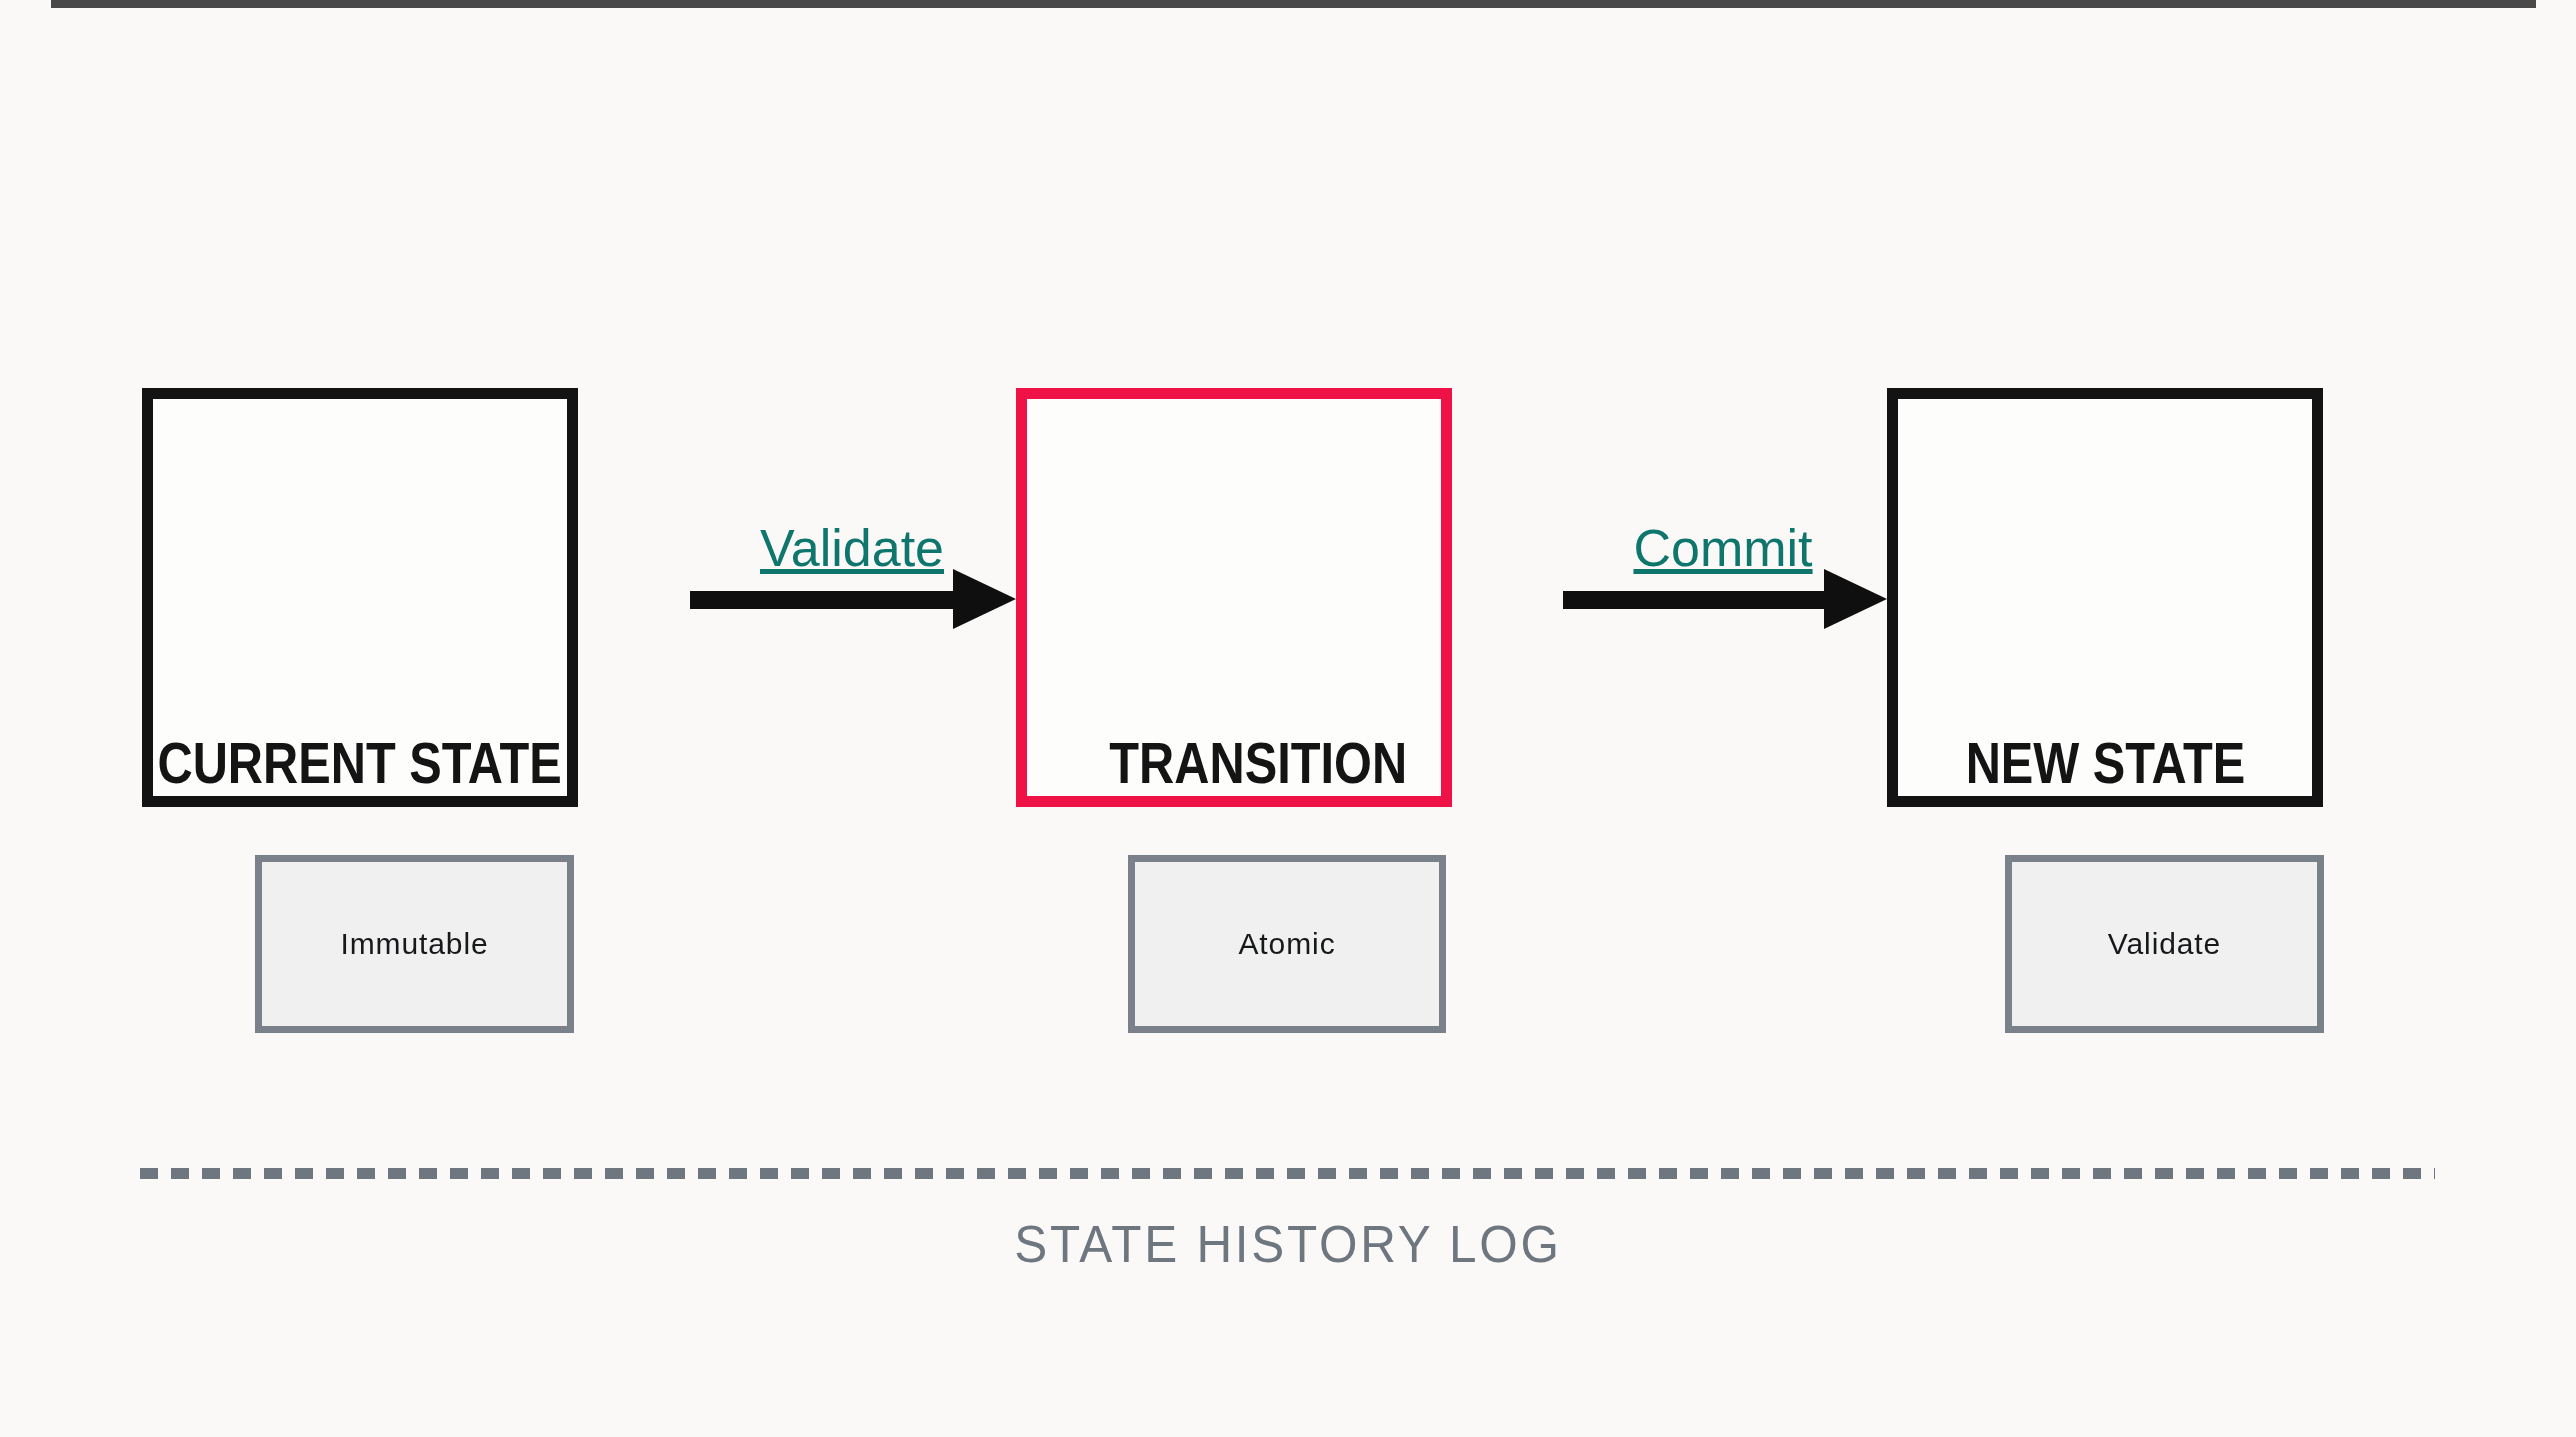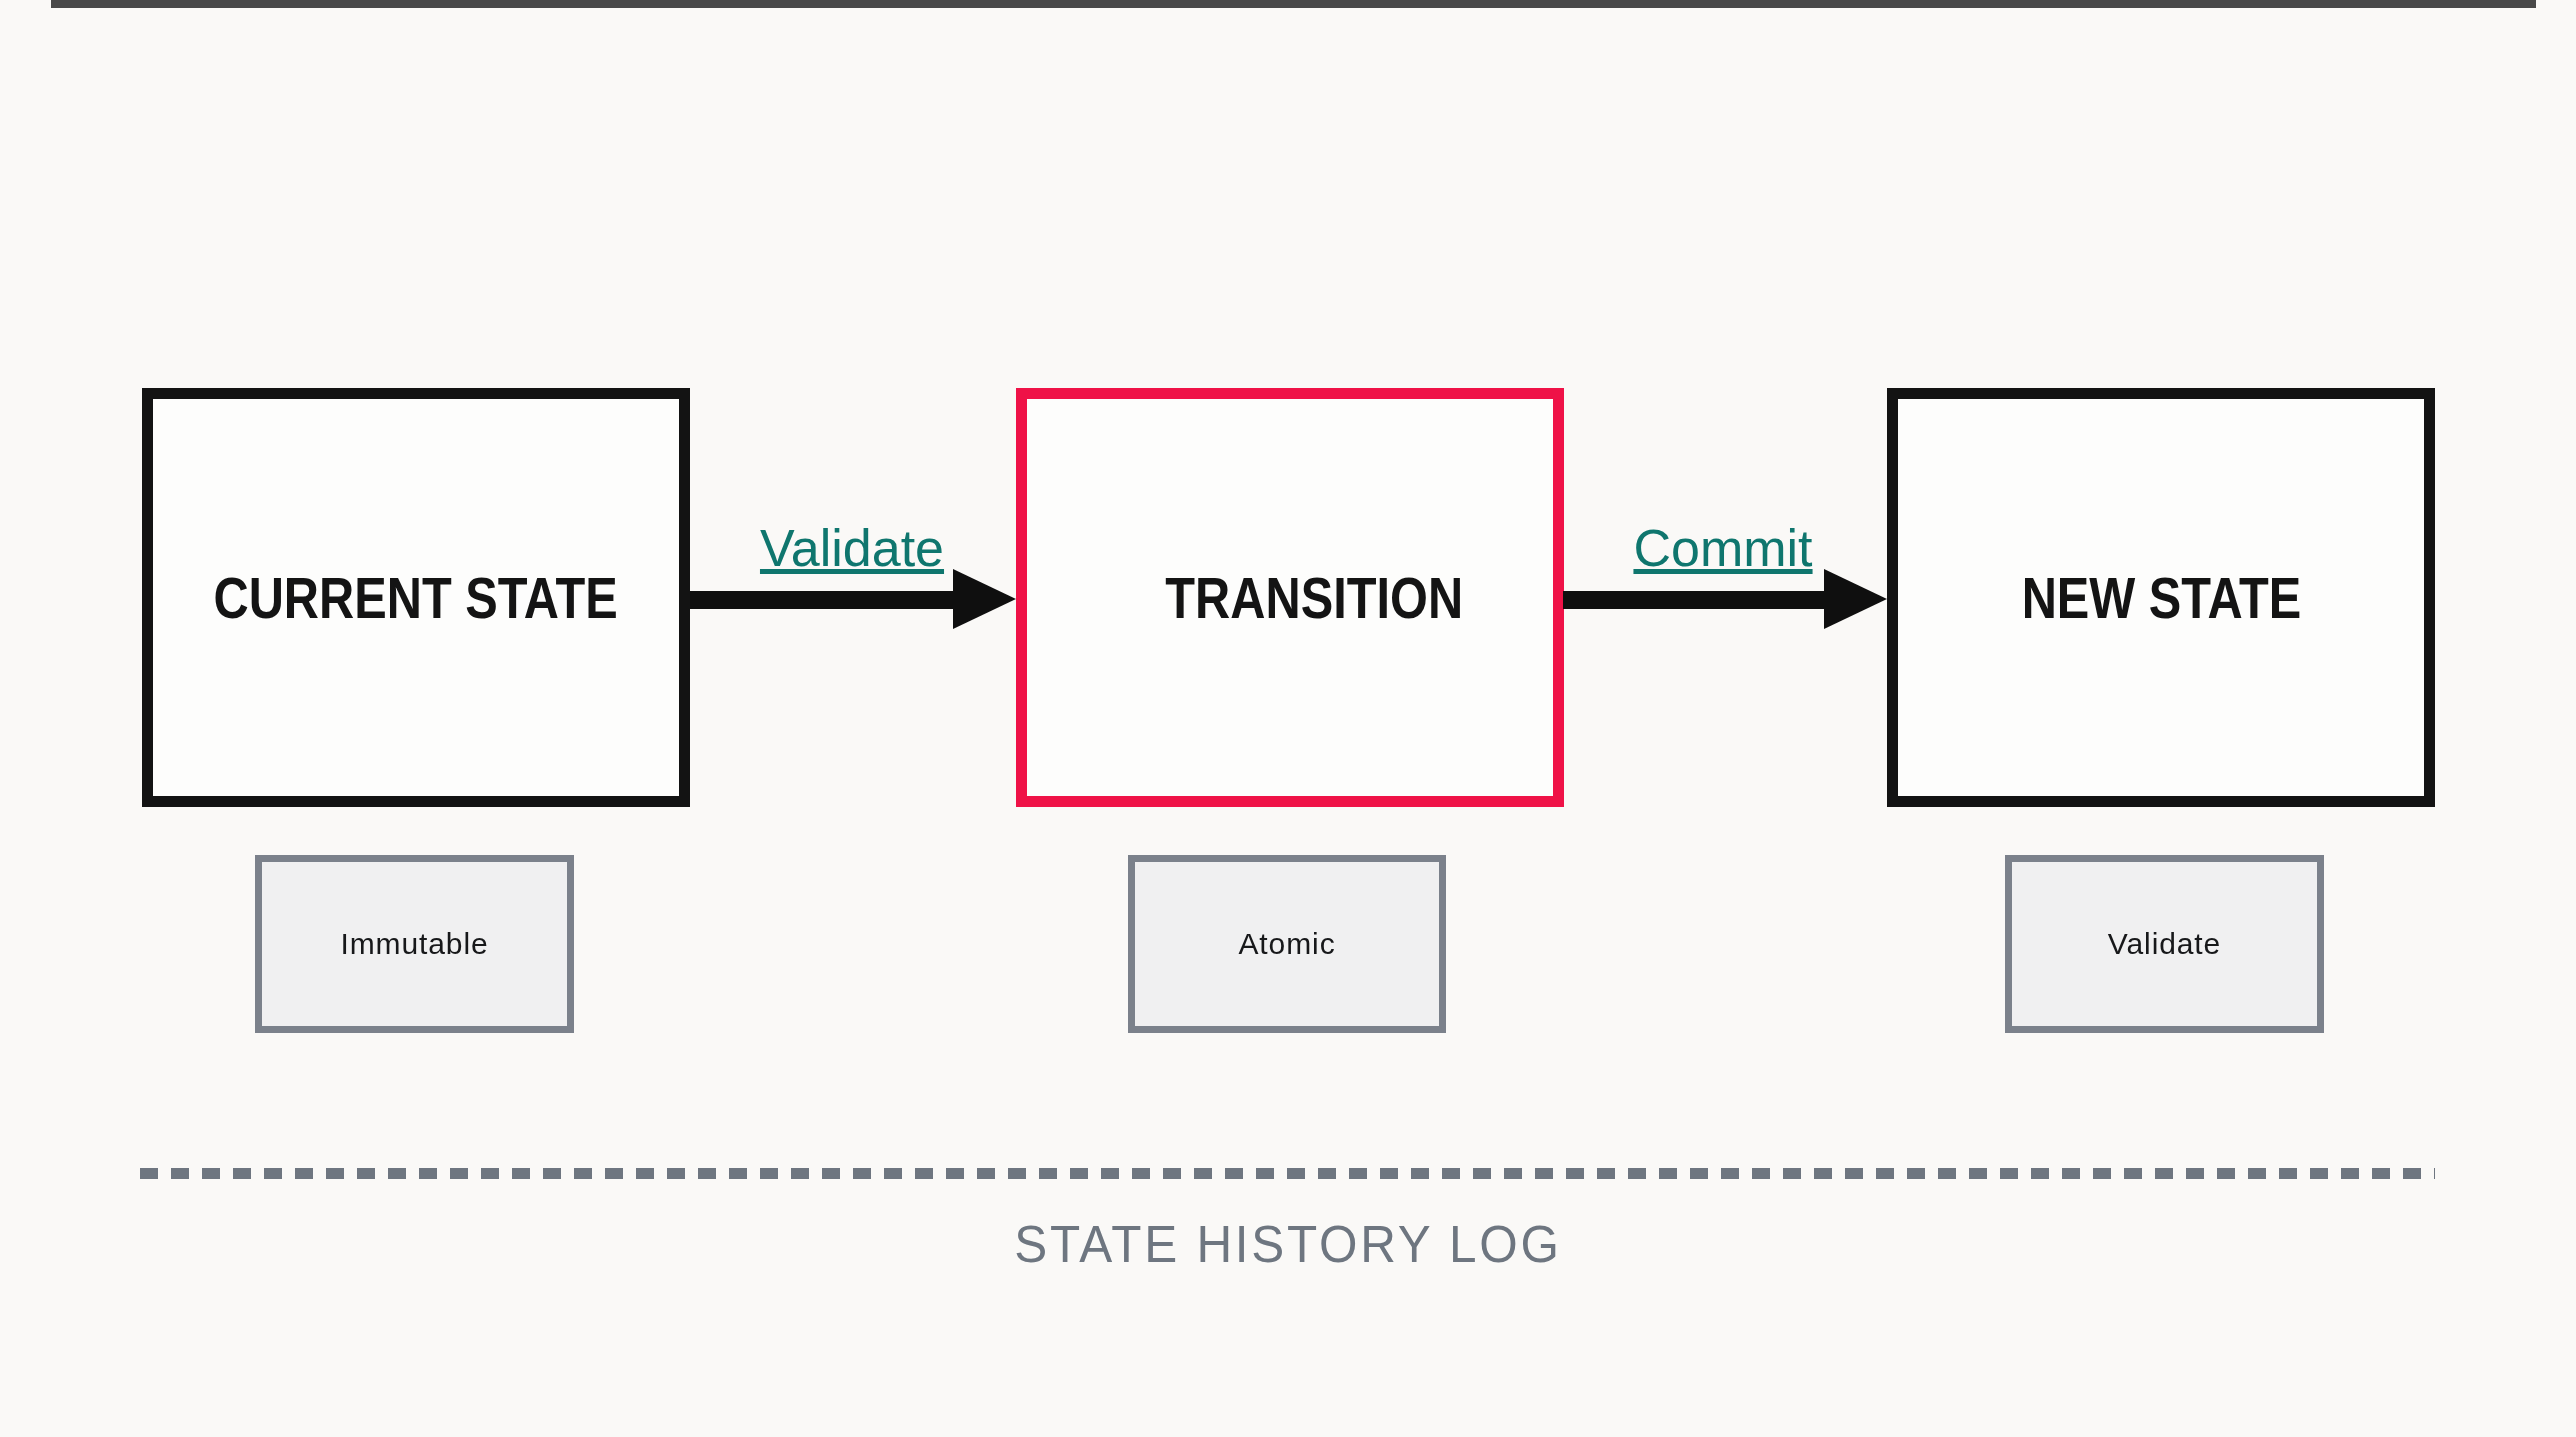--- a/index.html
+++ b/index.html
@@ -10,24 +10,24 @@
     overflow:hidden;
     font-family:"Liberation Sans", sans-serif;
   }
   
   .top-edge{
     position:absolute;left:51px;top:0;width:2485px;height:8.4px;
     background:#1d1d1d;opacity:.8;
   }
   
   .node{
-    position:absolute;top:388px;width:548px;height:419px;
+    position:absolute;top:388px;width:436px;height:419px;
     border:11.2px solid #131313;background:#fdfdfc;
     box-sizing:border-box;
-    display:flex;align-items:center;justify-content:center;
+    display:flex;align-items:flex-end;justify-content:center;
   }
   .node--current{left:142px;}
   .node--transition{left:1016px;padding-left:48px;}
   .node--new{left:1887px;}
   .node-label{
     font-size:58px;font-weight:bold;color:#141414;
     white-space:nowrap;display:inline-block;
     transform:scaleX(0.84);letter-spacing:0px;
   }
   

